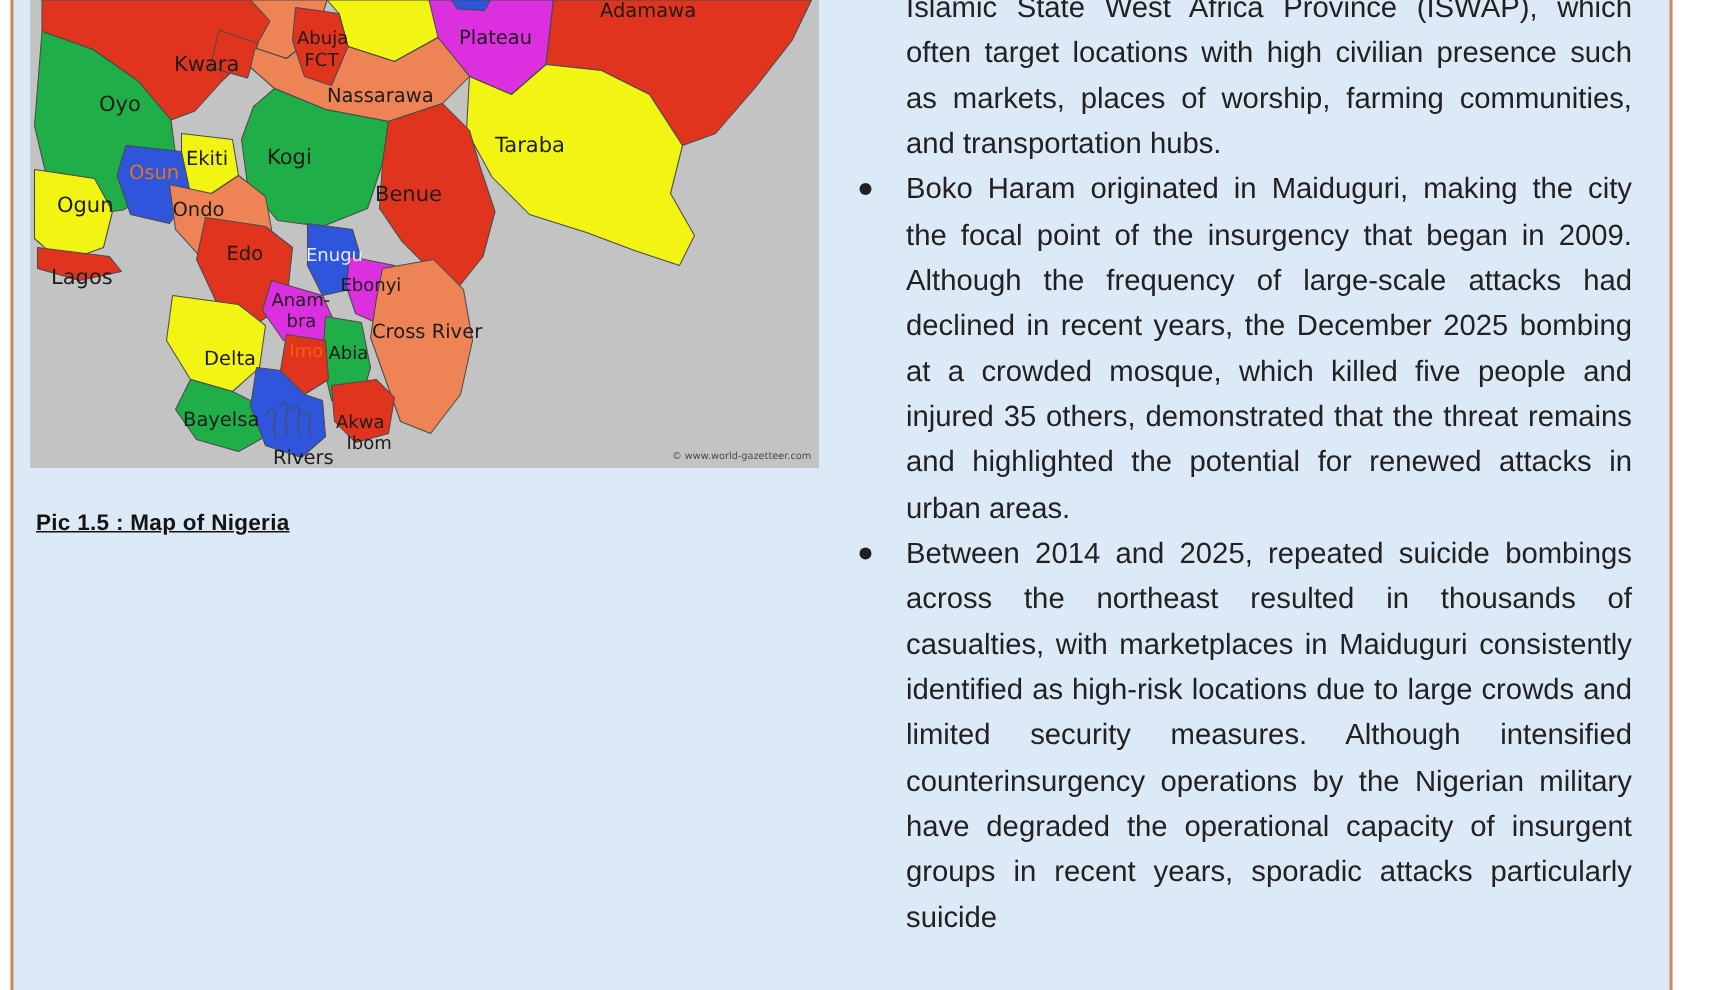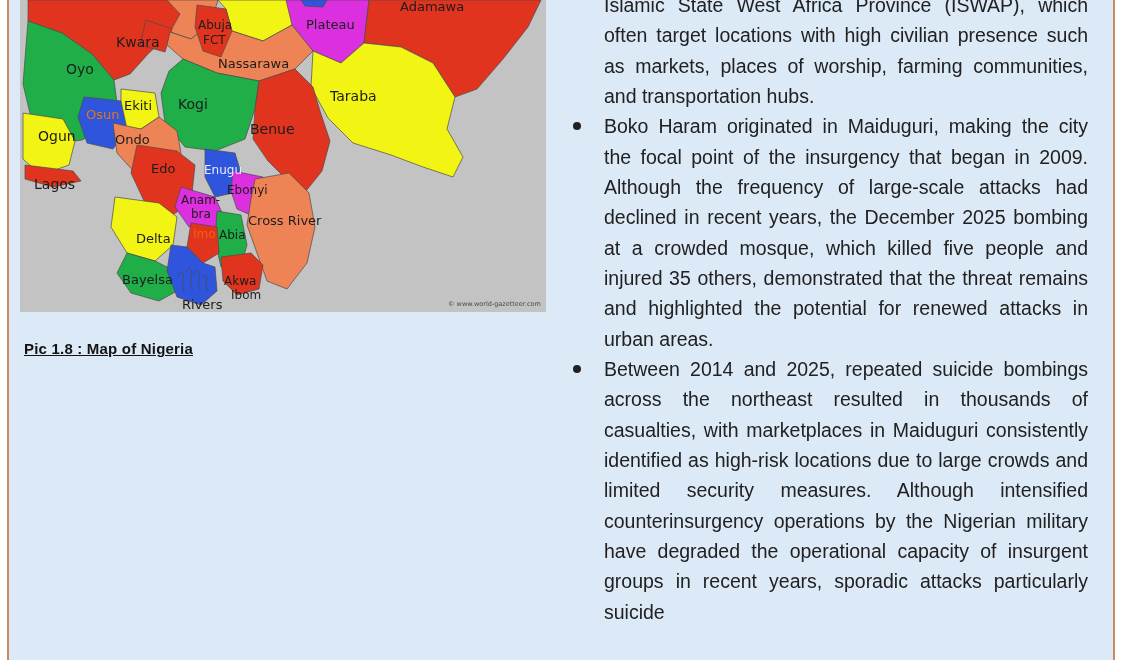--- a/index.html
+++ b/index.html
@@ -97,20 +97,20 @@
           <text x="199" y="239" font-size="12" fill="#1c1c1c">Abia</text>
           <text x="102" y="284" font-size="13" fill="#1c1c1c">Bayelsa</text>
           <text x="162" y="309" font-size="13" fill="#1c1c1c">Rivers</text>
           <text x="204" y="285" font-size="12" fill="#1c1c1c">Akwa</text>
           <text x="211" y="299" font-size="12" fill="#1c1c1c">Ibom</text>
         </g>
       <text x="428" y="306" font-size="6.5" fill="#4a4a4a">© www.world-gazetteer.com</text>
     </svg>
   </div>
 
-  <div class="caption">Pic 1.8 : Map of Nigeria</div>
+  <div class="caption">Pic 1.5 : Map of Nigeria</div>
 
   <div class="article">
     <div class="para">Islamic State West Africa Province (ISWAP), which often target locations with high civilian presence such as markets, places of worship, farming communities, and transportation hubs.</div>
     <div class="para bulleted">Boko Haram originated in Maiduguri, making the city the focal point of the insurgency that began in 2009. Although the frequency of large-scale attacks had declined in recent years, the December 2025 bombing at a crowded mosque, which killed five people and injured 35 others, demonstrated that the threat remains and highlighted the potential for renewed attacks in urban areas.</div>
     <div class="para bulleted">Between 2014 and 2025, repeated suicide bombings across the northeast resulted in thousands of casualties, with marketplaces in Maiduguri consistently identified as high-risk locations due to large crowds and limited security measures. Although intensified counterinsurgency operations by the Nigerian military have degraded the operational capacity of insurgent groups in recent years, sporadic attacks particularly suicide</div>
   </div>
 </div>
 
 </body></html>

